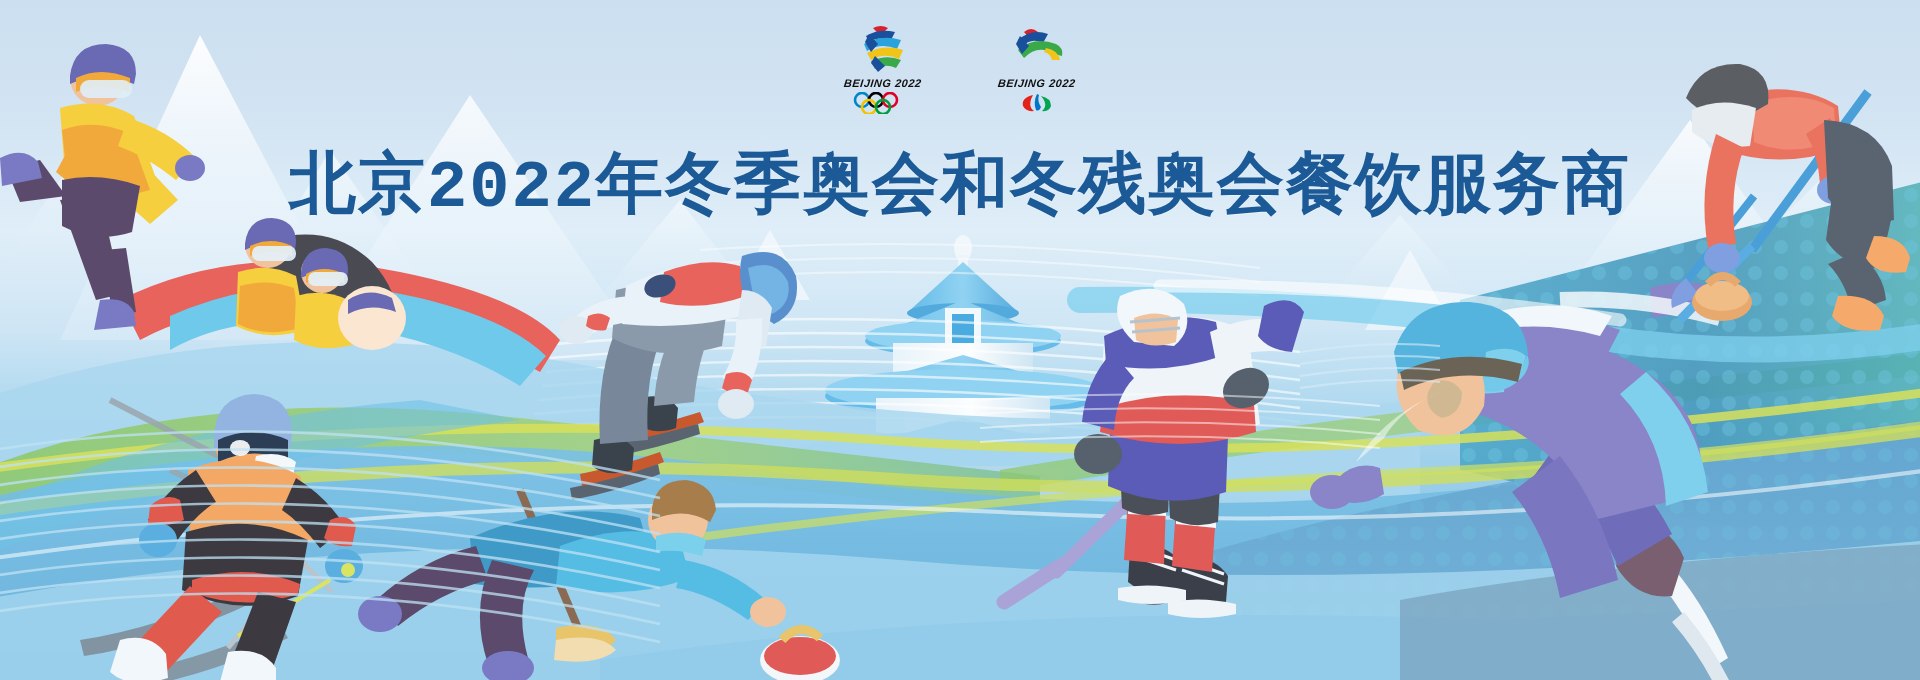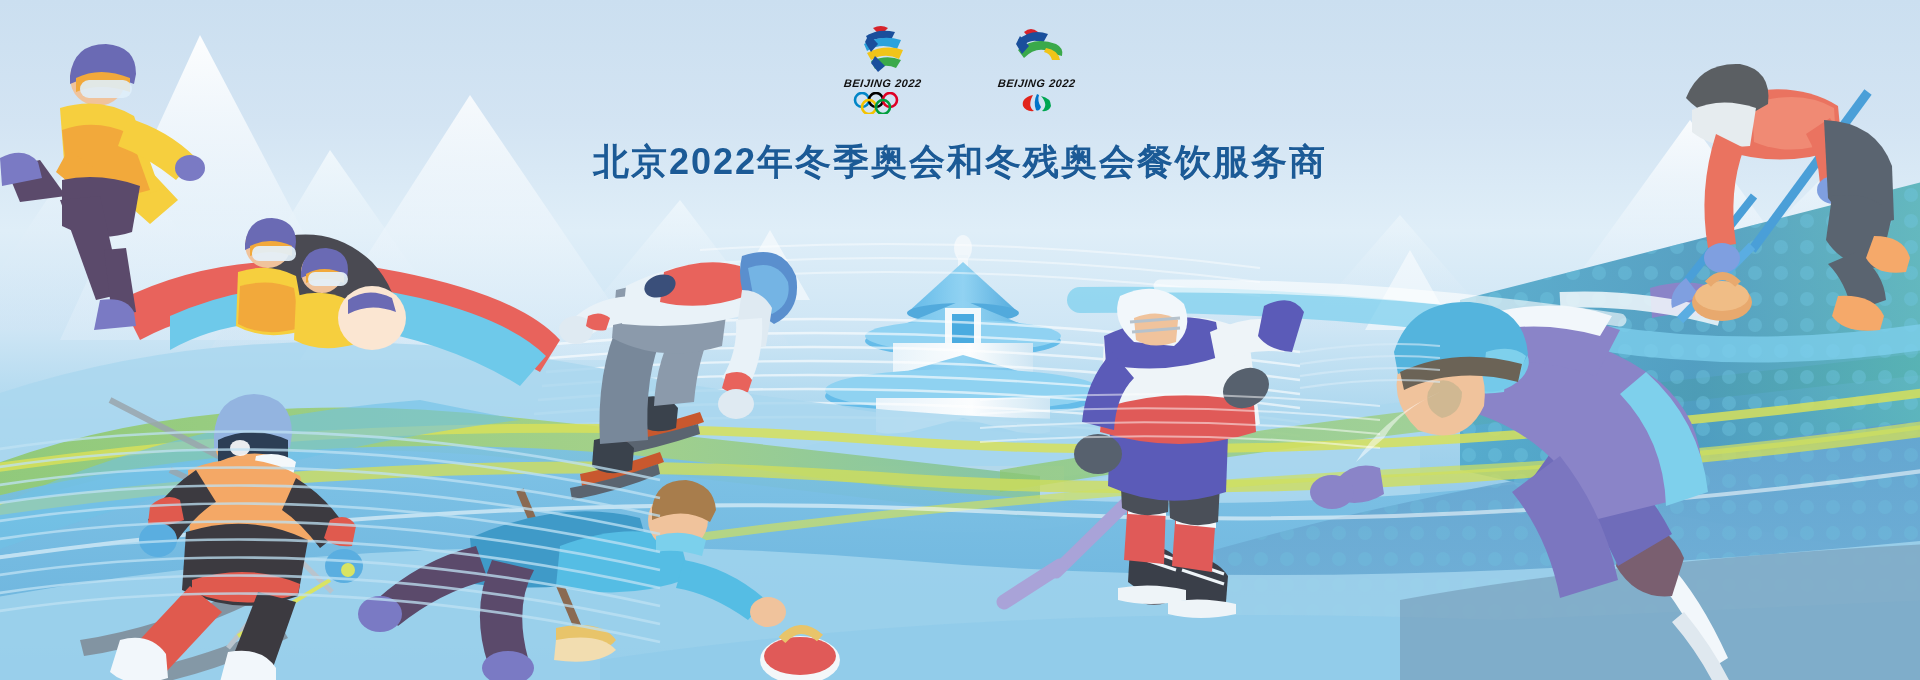--- a/index.html
+++ b/index.html
@@ -14,24 +14,24 @@
   
   #header{position:absolute;left:0;top:0;width:1920px;z-index:60;text-align:center;pointer-events:none;}
   #logos{display:flex;justify-content:center;align-items:flex-start;gap:58px;margin-top:22px;}
   .logo{width:96px;display:flex;flex-direction:column;align-items:center;}
   .logo .mark{height:52px;display:flex;align-items:flex-end;justify-content:center;}
   .logo .word{font-style:italic;font-weight:bold;font-size:11px;letter-spacing:.5px;color:#111;
                margin-top:3px;transform:skewX(-6deg);white-space:nowrap;}
   .rings{margin-top:3px;}
   #title{
     margin-top:20px;
-    font-size:36px;font-weight:bold;letter-spacing:2px;
+    font-size:67px;font-weight:bold;letter-spacing:2px;
     color:#1b5a96;
     text-shadow:0 1px 0 rgba(255,255,255,.35);
-    font-family:Liberation Sans, sans-serif;
+    font-family:Liberation Mono, monospace;
     white-space:nowrap;
   }
 </style>
 </head>
 <body>
 
 <div id="banner">
 
   <div class="lyr">
     <svg viewBox="0 0 1920 680" preserveAspectRatio="none">

